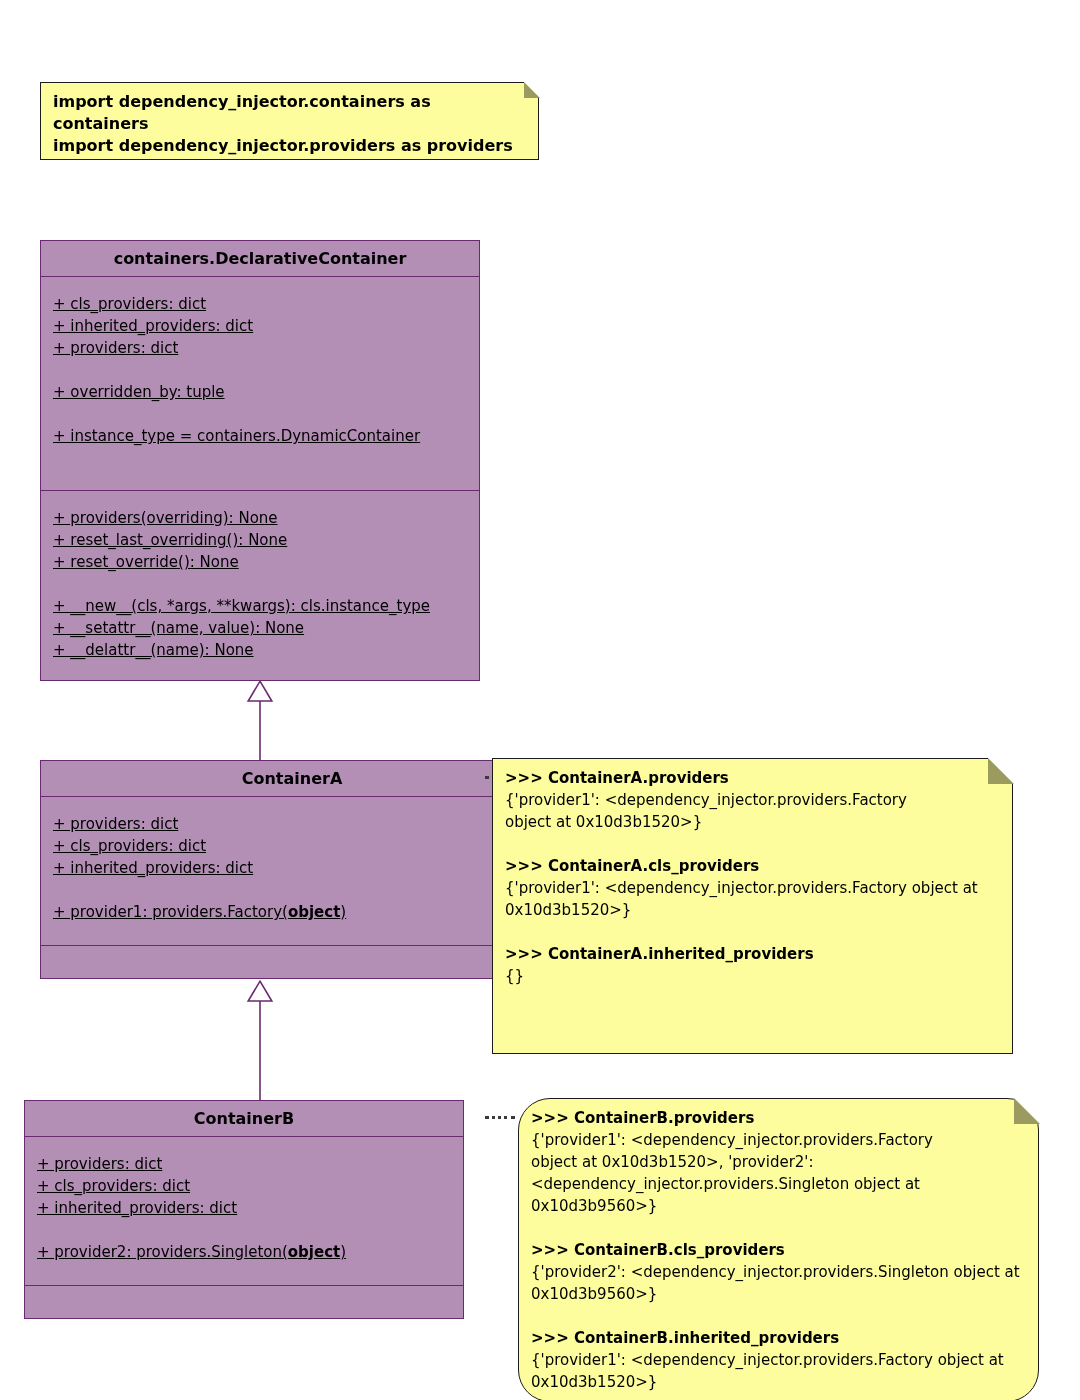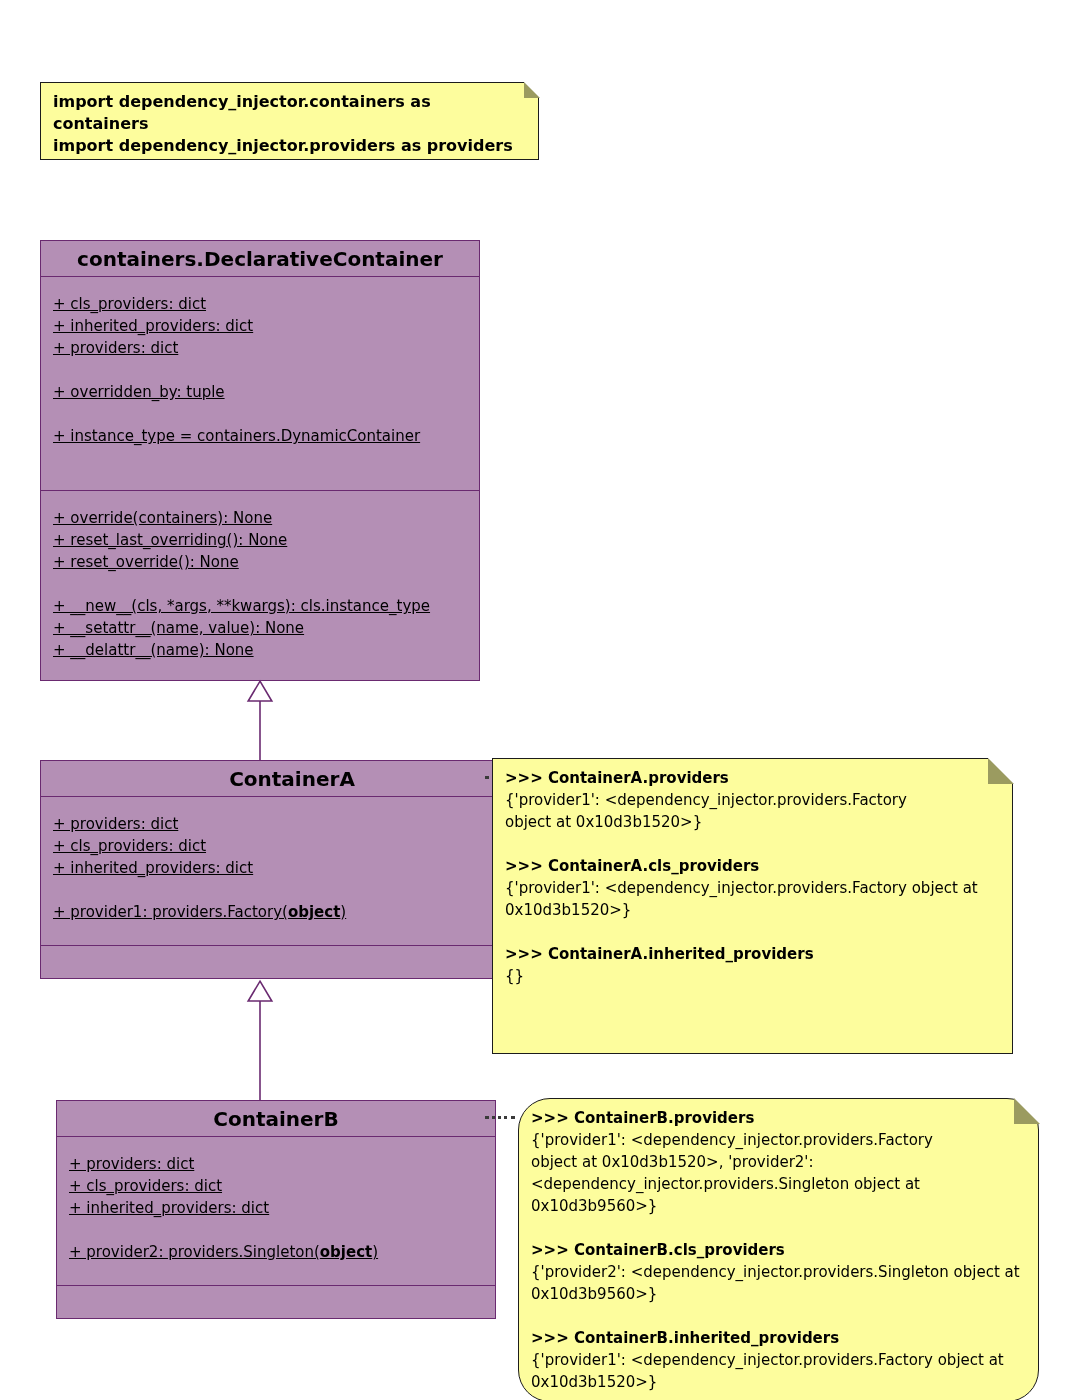--- a/index.html
+++ b/index.html
@@ -18,21 +18,21 @@
     background: var(--class-fill, #b48fb5);
     border: 1.5px solid var(--class-border, #6a2a70);
     display: flex;
     flex-direction: column;
   }
   .uml-title {
     height: 36px;
     line-height: 36px;
     text-align: center;
     font-weight: bold;
-    font-size: 20px;
+    font-size: 16px;
     border-bottom: 1.5px solid var(--class-border, #6a2a70);
     flex: 0 0 auto;
   }
   .compartment { padding: 16px 8px 0 8px; flex: 0 0 auto; }
   .compartment.methods { border-top: 1.5px solid var(--class-border, #6a2a70); flex: 1 1 auto; }
   .compartment.empty { padding: 0; }
   .member-line {
     font-size: 15px;
     line-height: 22px;
     min-height: 22px;
@@ -90,21 +90,21 @@
     <div class="compartment" style="height:213px;">
       <div class="member-line">+ cls_providers: dict</div>
       <div class="member-line">+ inherited_providers: dict</div>
       <div class="member-line">+ providers: dict</div>
       <div class="member-line"></div>
       <div class="member-line">+ overridden_by: tuple</div>
       <div class="member-line"></div>
       <div class="member-line">+ instance_type = containers.DynamicContainer</div>
     </div>
     <div class="compartment methods">
-      <div class="member-line">+ override(containers): None</div>
+      <div class="member-line">+ providers(overriding): None</div>
       <div class="member-line">+ reset_last_overriding(): None</div>
       <div class="member-line">+ reset_override(): None</div>
       <div class="member-line"></div>
       <div class="member-line">+ __new__(cls, *args, **kwargs): cls.instance_type</div>
       <div class="member-line">+ __setattr__(name, value): None</div>
       <div class="member-line">+ __delattr__(name): None</div>
     </div>
   </div>
 
   <svg class="edge-svg" style="left:247px; top:640px;" width="26" height="81">
@@ -141,21 +141,21 @@
       <div class="note-header">&gt;&gt;&gt; ContainerA.inherited_providers</div>
       <div class="note-body">{}</div>
     </div>
   </div>
 
   <svg class="edge-svg" style="left:247px; top:940px;" width="26" height="121">
     <polygon points="13,1.2 24.8,21 1.2,21" fill="#ffffff" stroke="currentColor" stroke-width="1.6"></polygon>
     <line x1="13" y1="21" x2="13" y2="121" stroke="currentColor" stroke-width="1.6"></line>
   </svg>
 
-  <div class="uml-class" style="left:56px; top:1060px; width:440px; height:219px;">
+  <div class="uml-class" style="left:24px; top:1060px; width:440px; height:219px;">
     <div class="uml-title">ContainerB</div>
     <div class="compartment" style="height:148px;">
       <div class="member-line">+ providers: dict</div>
       <div class="member-line">+ cls_providers: dict</div>
       <div class="member-line">+ inherited_providers: dict</div>
       <div class="member-line"></div>
       <div class="member-line"><span>+ provider2: providers.Singleton(</span><span class="b">object</span><span>)</span></div>
     </div>
     <div class="compartment methods empty"></div>
   </div>

